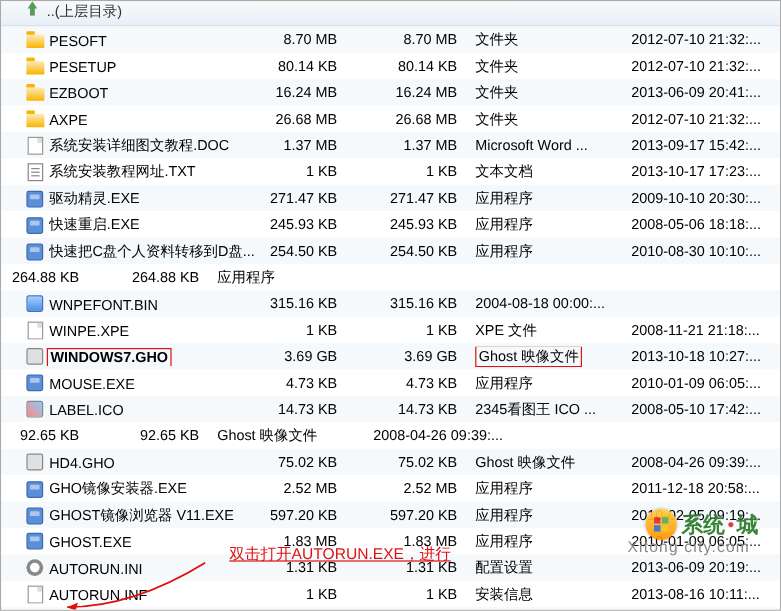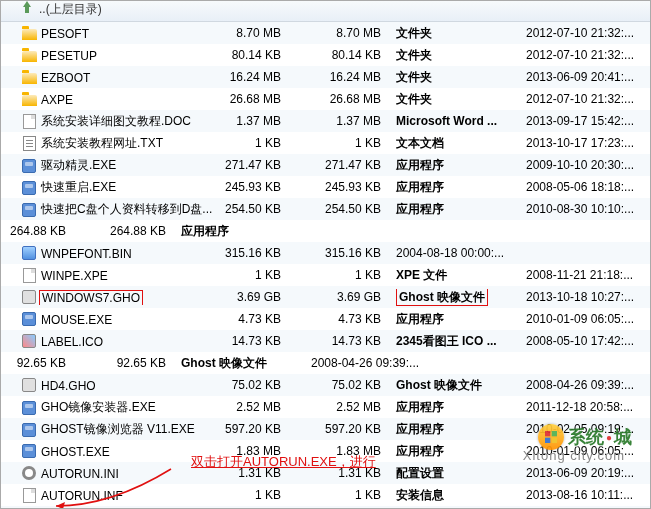--- a/index.html
+++ b/index.html
@@ -4,37 +4,37 @@
 <style>
 * { margin: 0; padding: 0; box-sizing: border-box; font-family: "Microsoft YaHei", SimSun, Arial, sans-serif; }
 body { width: 651px; height: 509px; background: #fff; position: relative; overflow: hidden; border: 1px solid #aaa; }
 .header-row { background: linear-gradient(#f7fafc, #e8eff7); height: 21px; border-bottom: 1px solid #d0d8e0; display: flex; align-items: flex-start; padding-left: 18px; font-size: 12px; color: #333; }
 .row { height: 22px; display: flex; align-items: center; font-size: 12px; color: #000; }
 .row:nth-child(odd) { background: #f5f9fc; }
 .row:nth-child(even) { background: #fff; }
 .cell-name { width: 215px; display: flex; align-items: flex-end; padding-left: 20px; white-space: nowrap; overflow: hidden; }
 .cell-size { width: 75px; text-align: right; padding-right: 10px; white-space: nowrap; }
 .cell-size2 { width: 100px; text-align: right; padding-right: 10px; white-space: nowrap; }
-.cell-type { width: 130px; padding-left: 5px; white-space: nowrap; overflow: hidden; font-weight: bold; }
+.cell-type { width: 130px; padding-left: 5px; white-space: nowrap; overflow: hidden; }
 .cell-date { flex: 1; padding-left: 5px; white-space: nowrap; overflow: hidden; }
 .icon { width: 16px; height: 16px; margin-right: 4px; flex-shrink: 0; display: inline-flex; align-items: center; justify-content: center; }
 .folder-icon { background: linear-gradient(#fceabb, #f8b500); border-radius: 2px 2px 0 0; position: relative; width: 15px; height: 11px; margin-top: 3px; }
 .folder-icon::before { content:""; position:absolute; top:-3px; left:0; width:7px; height:3px; background:#f8b500; border-radius:1px 1px 0 0; }
 .doc-icon { width:13px; height:15px; background:#fff; border:1px solid #999; position:relative; }
 .doc-icon::before { content:""; position:absolute; top:0; right:0; width:4px; height:4px; background:#ddd; }
 .exe-icon { width:14px; height:14px; background:#5b8fd8; border-radius:2px; border:1px solid #3a6bb0; position:relative; }
 .exe-icon::after{content:"";position:absolute;top:2px;left:2px;right:2px;height:4px;background:rgba(255,255,255,.5);border-radius:1px;}
 .txt-icon { width:13px; height:15px; background:#fff; border:1px solid #888; position:relative; }
 .txt-icon::after{content:"";position:absolute;top:3px;left:2px;right:2px;height:1px;background:#888;box-shadow:0 3px 0 #888,0 6px 0 #888;}
 .gho-icon { width:14px; height:14px; background:#e0e0e0; border:1px solid #888; border-radius:2px; }
 .cog-icon { width:14px;height:14px;background:#888;border-radius:50%;position:relative; }
 .cog-icon::after{content:"";position:absolute;inset:3px;background:#fff;border-radius:50%;}
 .img-icon { width:14px;height:14px;background:linear-gradient(#a0d0ff,#5090e0);border:1px solid #4070c0;border-radius:2px; }
 .ico-icon { width:14px;height:14px;background:linear-gradient(45deg,#f88,#8cf);border-radius:2px;border:1px solid #888;}
-.highlight-red { border:1.5px solid #e01010; padding:0 2px; margin-left:-2px;}
+.highlight-red { border:1.5px solid #e01010; padding:0 2px; margin-left:-2px;font-weight:bold;}
 .type-hl { border:1.5px solid #e01010; padding:1px 2px; }
 .annotation { position:absolute; color:#e01010; font-size:13px; }
 .arrow { stroke:#e01010; stroke-width:1.5; fill:none; }
 .arrow-head { fill:#e01010; }
 .watermark { position:absolute; right:18px; bottom:58px; opacity:0.92; font-size:13px; color:#777; display:flex; align-items:center; }
 .wm-logo { width:26px;height:26px;border-radius:50%;background:linear-gradient(#ffd040,#ff9000);display:inline-flex;align-items:center;justify-content:center;margin-right:4px;box-shadow:0 0 3px rgba(0,0,0,.3);}
 .wm-logo svg { width:16px;height:16px; }
 .wm-text1 { color:#2a7a2a; font-weight:bold; font-size:18px; text-shadow:1px 1px 0 #fff;text-align:right;}
 .wm-text2 { color:#2a7a2a; font-weight:bold; font-size:18px;}
 .wm-sub { position:absolute; right:25px; bottom:45px; font-size:13px; color:#888; letter-spacing:1px;}

